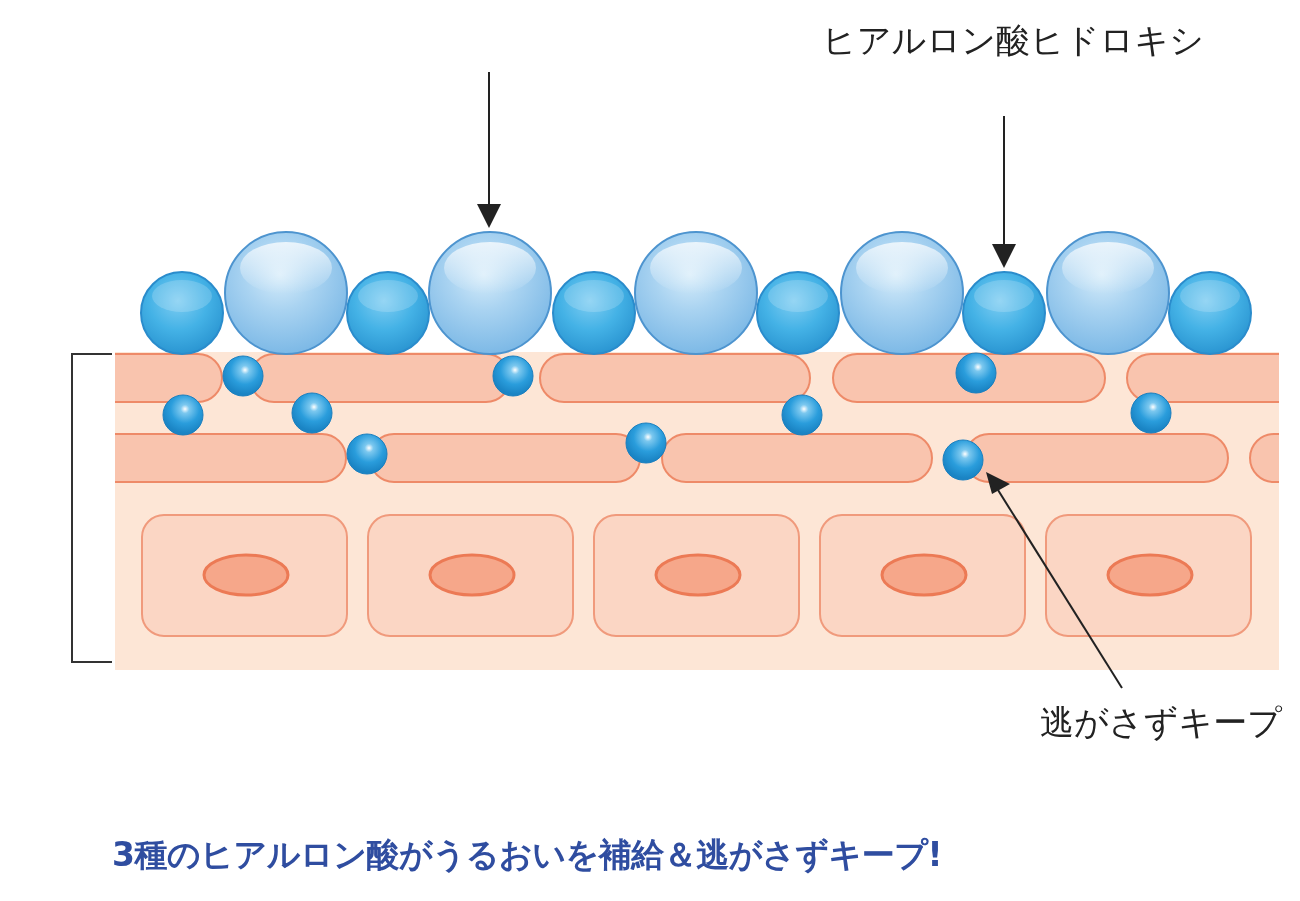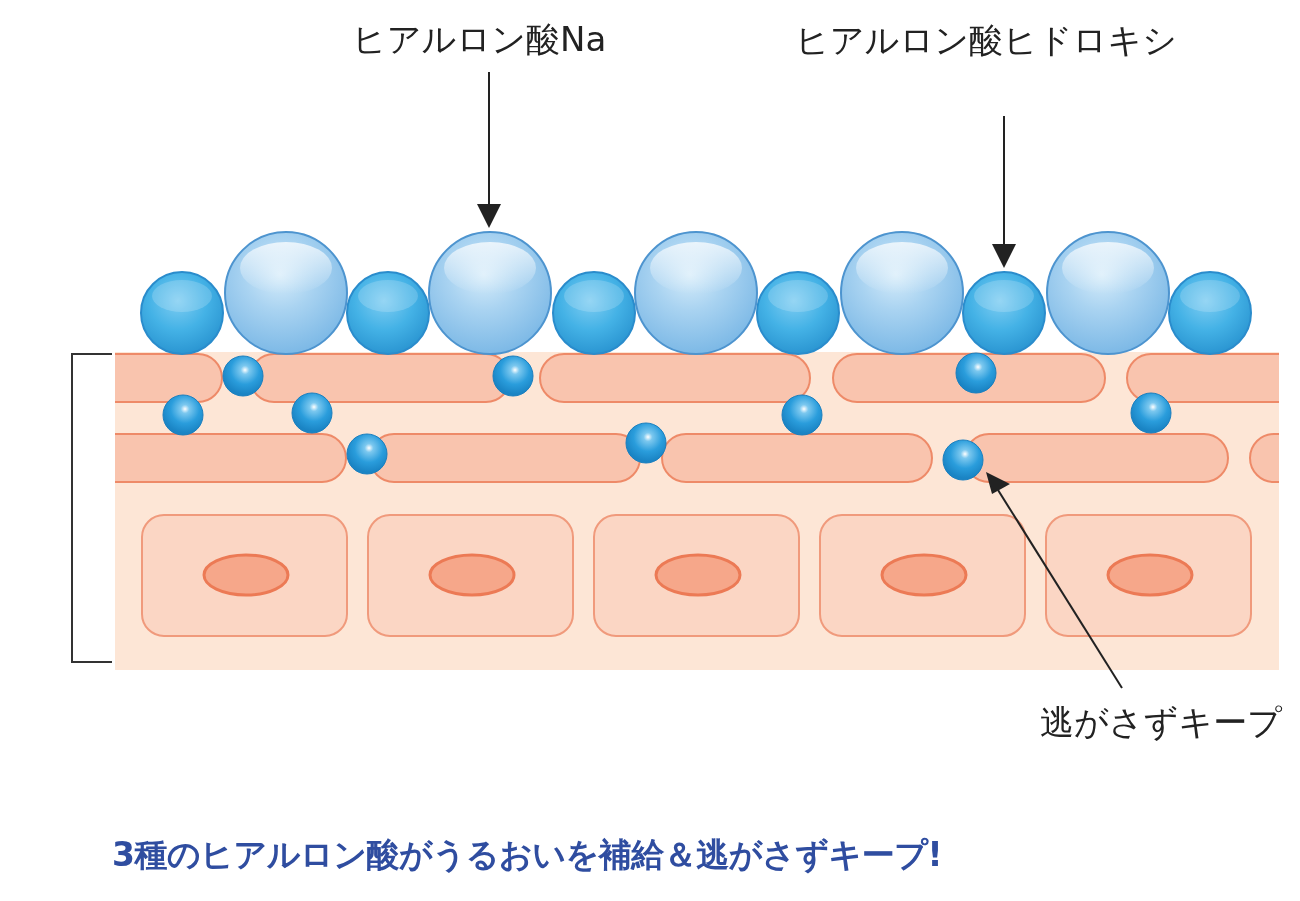--- a/index.html
+++ b/index.html
@@ -4,21 +4,21 @@
 <style>
   html, body { margin: 0; padding: 0; background: #ffffff; }
   body { width: 1300px; height: 901px; position: relative; overflow: hidden;
          font-family: "DejaVu Sans", "Liberation Sans", sans-serif; }
   #stage { position: absolute; left: 0; top: 0; width: 1300px; height: 901px; }
   .label { position: absolute; color: #222222; font-size: 34px; line-height: 42px;
            white-space: nowrap; letter-spacing: 0px; }
   .label-block { position: absolute; color: #222222; font-size: 34px; line-height: 44px; }
   .label-block div { white-space: nowrap; }
   #lbl-na { left: 352px; top: 18px; }
-  #lbl-hptm { left: 795px; top: 18px; text-align: left; }
+  #lbl-hptm { left: 822px; top: 18px; text-align: left; }
   #lbl-hydro { left: 1040px; top: 700px; }
   #caption { position: absolute; left: 112px; top: 830px; font-size: 33px; line-height: 50px;
              font-weight: bold; color: #2f4da0; white-space: nowrap; letter-spacing: -0.5px; }
 </style>
 </head>
 <body>
 
 <div id="stage">
   <svg id="art" width="1300" height="901" viewBox="0 0 1300 901" xmlns="http://www.w3.org/2000/svg">
     <defs>
@@ -119,21 +119,20 @@
     <g>
       <line x1="1004" y1="116" x2="1004" y2="250" stroke="#222222" stroke-width="2"></line>
       <polygon points="992,244 1016,244 1004,268" fill="#222222"></polygon>
     </g>
     <g>
       <line x1="1122" y1="688" x2="998" y2="490" stroke="#222222" stroke-width="2"></line>
       <polygon points="986,472 1010,484 992,494" fill="#222222"></polygon>
     </g>
   </svg>
 
-  <div class="label" id="lbl-na">ヒアルロン酸Na</div>
 
   <div class="label-block" id="lbl-hptm">
     <div>ヒアルロン酸ヒドロキシ</div>
   </div>
 
   <div class="label-block" id="lbl-hydro">
     <div>逃がさずキープ</div>
   </div>
 
   

